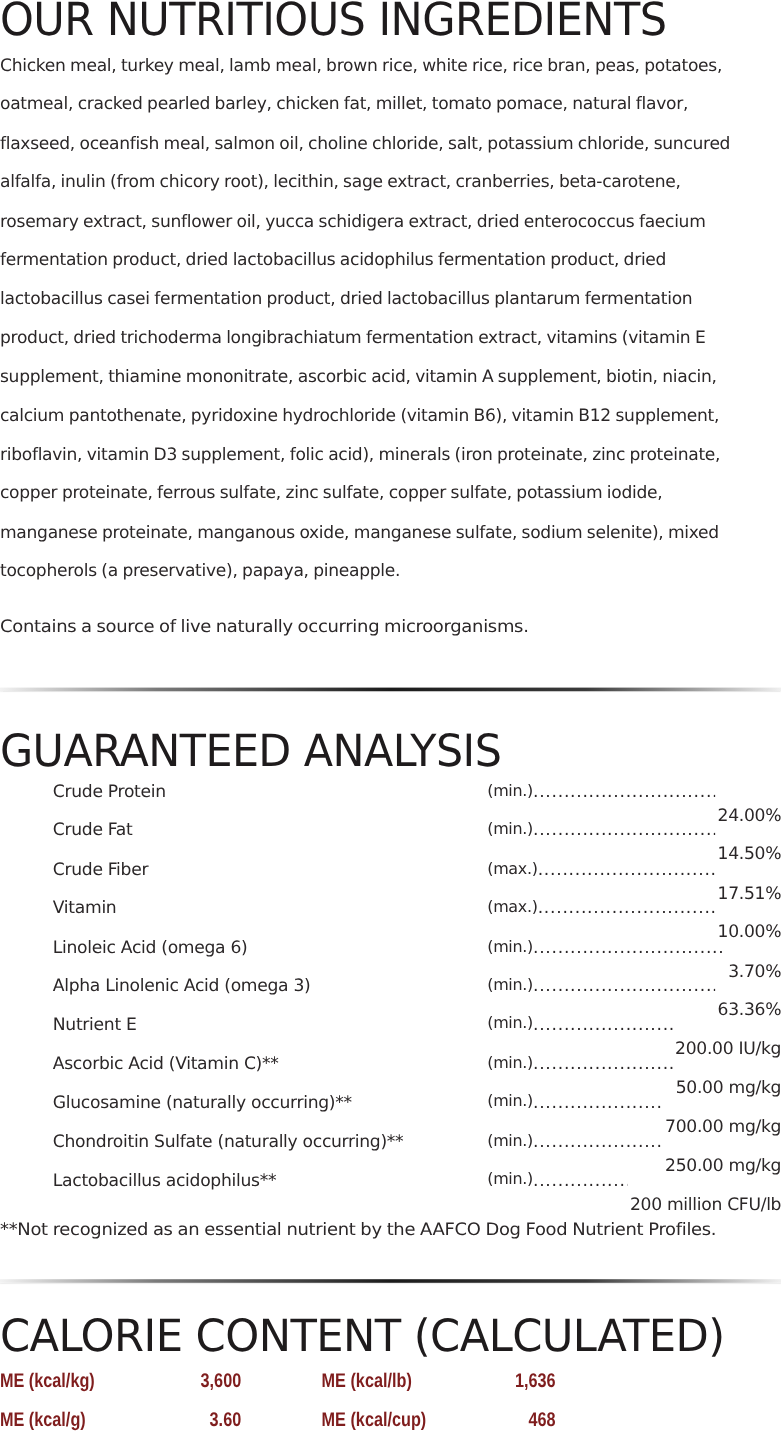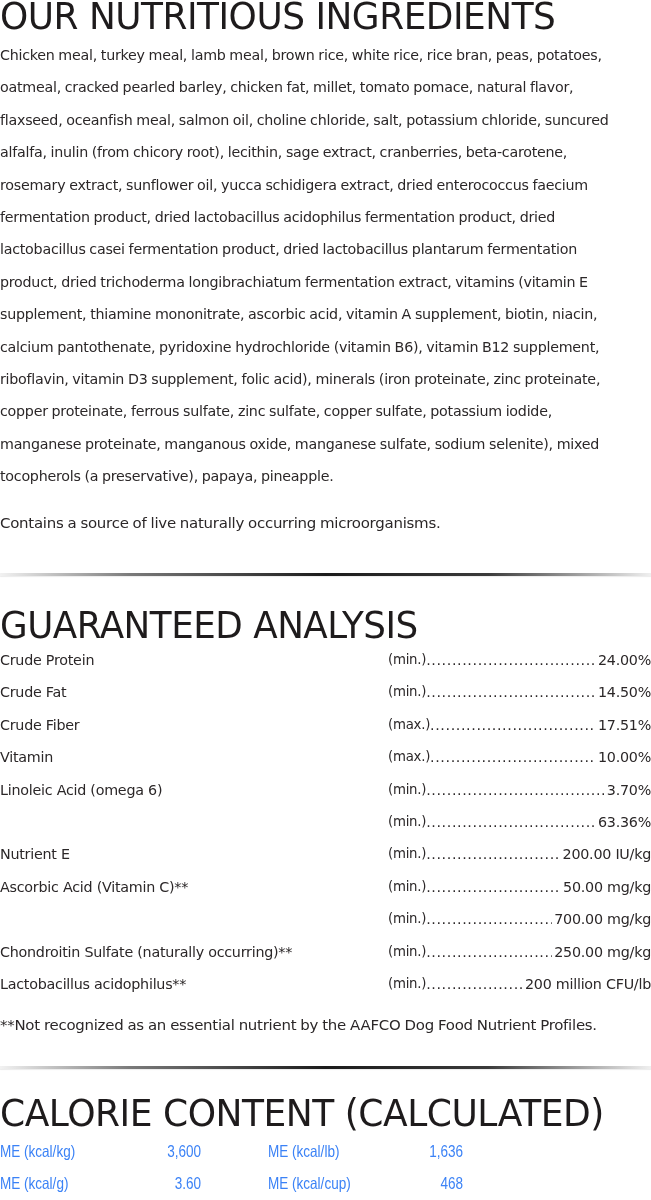--- a/index.html
+++ b/index.html
@@ -37,36 +37,36 @@
     box-shadow: 0 1px 1px rgba(0,0,0,0.08);
   }
   #divider-1 { top: 573px; }
   #divider-2 { top: 1066px; }
 
   .analysis { position: absolute; left: 0; top: 645px; width: 651px; }
   .row {
     position: relative; height: 32.4px; font-size: 14.3px; color: #2b2728;
     letter-spacing: -0.25px;
   }
-  .row .name { position: absolute; left: 0; top: 7px; white-space: nowrap; }
+  .row .name { position: absolute; left: 0; top: 7px; white-space: nowrap; padding-left: 44px; }
   .row .leader {
-    position: absolute; left: 388px; right: 0; top: 7px; display: flex; white-space: nowrap; overflow: hidden; justify-content: flex-end;
+    position: absolute; left: 406px; right: 0; top: 7px; display: flex; white-space: nowrap; overflow: hidden; justify-content: flex-end;
   }
   .row .basis { flex: none; font-size: 13.3px; }
   .row .dots { flex: 1 1 auto; overflow: hidden; white-space: nowrap; letter-spacing: 0.6px; }
   .row .dots::before { content: "................................................................................"; }
-  .row .val { flex: none; padding-left: 2px; }
+  .row .val { flex: none; padding-left: 2px; margin-top: 20px; }
 
   .footnote {
     position: absolute; left: 0; top: 1017px; font-size: 14.3px; color: #2b2728;
     letter-spacing: -0.25px; word-spacing: -0.4px; white-space: nowrap;
   }
 
   .calorie { position: absolute; left: 0; top: 1142px; width: 651px; }
-  .crow { position: relative; height: 32px; font-family: "Liberation Sans", sans-serif; font-weight: normal; font-size: 16.5px; color: #3b82f6; }
+  .crow { position: relative; height: 32px; font-family: "Liberation Sans", sans-serif; font-weight: bold; font-size: 16.5px; color: #7f1d1d; }
   .crow span { position: absolute; top: 0; white-space: nowrap; transform: scaleX(0.82); transform-origin: left top; }
   .crow .l1 { left: 0; }
   .crow .v1 { left: 146px; width: 55px; text-align: right; transform-origin: right top; }
   .crow .l2 { left: 268px; }
   .crow .v2 { left: 405px; width: 58px; text-align: right; transform-origin: right top; }
 </style>
 </head>
 <body>
 
 <h1 class="h1" id="title-ingredients" style="transform: scaleX(0.944);">OUR NUTRITIOUS INGREDIENTS</h1>
@@ -129,20 +129,21 @@
   </div>
   <div class="row">
     <span class="name">Linoleic Acid (omega 6)</span>
     <span class="leader">
         <span class="basis">(min.)</span>
         <span class="dots"></span>
         <span class="val">3.70%</span>
       </span>
   </div>
   <div class="row">
+    <span class="name">Alpha Linolenic Acid (omega 3)</span>
     <span class="leader">
         <span class="basis">(min.)</span>
         <span class="dots"></span>
         <span class="val">63.36%</span>
       </span>
   </div>
   <div class="row">
     <span class="name">Nutrient E</span>
     <span class="leader">
         <span class="basis">(min.)</span>
@@ -152,20 +153,21 @@
   </div>
   <div class="row">
     <span class="name">Ascorbic Acid (Vitamin C)**</span>
     <span class="leader">
         <span class="basis">(min.)</span>
         <span class="dots"></span>
         <span class="val">50.00 mg/kg</span>
       </span>
   </div>
   <div class="row">
+    <span class="name">Glucosamine (naturally occurring)**</span>
     <span class="leader">
         <span class="basis">(min.)</span>
         <span class="dots"></span>
         <span class="val">700.00 mg/kg</span>
       </span>
   </div>
   <div class="row">
     <span class="name">Chondroitin Sulfate (naturally occurring)**</span>
     <span class="leader">
         <span class="basis">(min.)</span>

